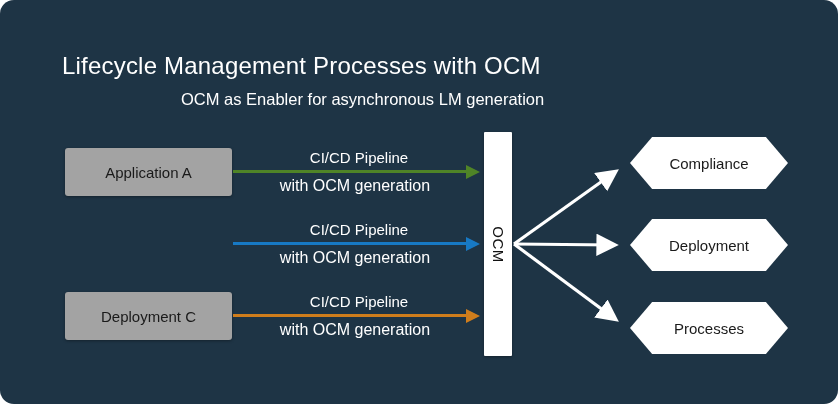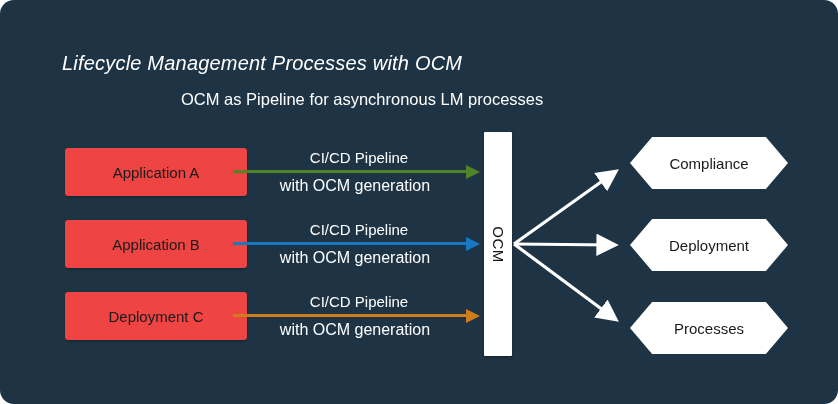--- a/index.html
+++ b/index.html
@@ -12,42 +12,41 @@
     position: relative;
     width: 838px;
     height: 404px;
     border-radius: 14px;
     overflow: hidden;
   }
   .title {
     position: absolute;
     left: 62px;
     top: 52px;
-    font-size: 20px;
+    font-size: 24px;
     font-weight: 500;
     color: #ffffff;
     letter-spacing: 0.2px;
     white-space: nowrap;
-    font-style: italic;
   }
   .subtitle {
     position: absolute;
     left: 181px;
     top: 90px;
     font-size: 16.5px;
     font-weight: 400;
     color: #ffffff;
     white-space: nowrap;
   }
   .app-box {
     position: absolute;
     left: 65px;
-    width: 182px;
+    width: 167px;
     height: 48px;
-    background: #ef4444;
+    background: #a3a3a3;
     border-radius: 3px;
     box-shadow: 0 1px 3px rgba(0,0,0,0.35);
     display: flex;
     align-items: center;
     justify-content: center;
     font-size: 15px;
     color: #1a1a1a;
   }
   .pipe-label {
     position: absolute;
@@ -122,27 +121,24 @@
     top: 0;
     pointer-events: none;
   }
 </style>
 </head>
 <body>
 
 <div class="canvas" style="background-color: rgb(30, 52, 69);">
 
   <div class="title">Lifecycle Management Processes with OCM</div>
-  <div class="subtitle">OCM as Pipeline for asynchronous LM processes</div>
+  <div class="subtitle">OCM as Enabler for asynchronous LM generation</div>
 
   <div class="app-box" style="top:148px">
     <span>Application A</span>
-  </div>
-  <div class="app-box" style="top:220px">
-    <span>Application B</span>
   </div>
   <div class="app-box" style="top:292px">
     <span>Deployment C</span>
   </div>
 
   <div class="pipe-label" style="top:149px">CI/CD Pipeline</div>
   <div class="pipe-line" style="top: 170px; background-color: rgb(79, 132, 39);"></div>
   <div class="pipe-head" style="top: 165px; border-left-color: rgb(79, 132, 39);"></div>
   <div class="pipe-sub" style="top:177px">with OCM generation</div>
 

